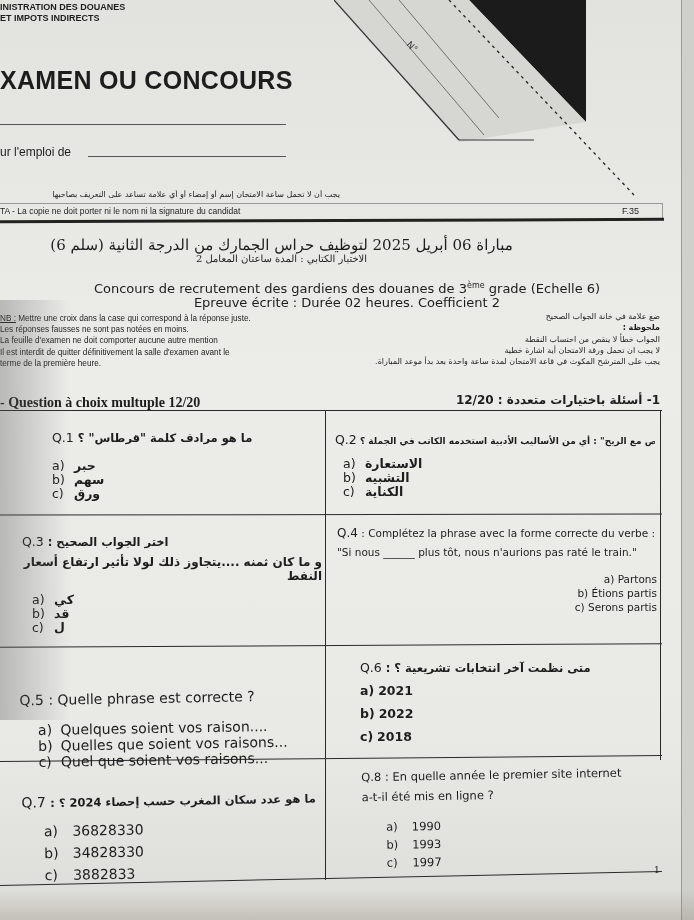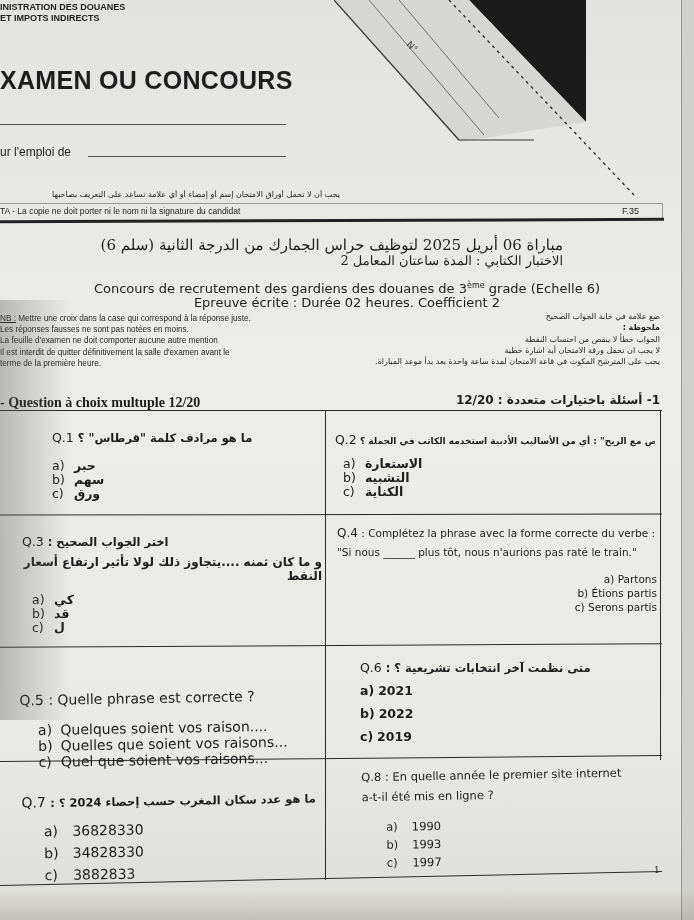--- a/index.html
+++ b/index.html
@@ -28,23 +28,23 @@
   
   .flap { position: absolute; right: 0; top: 0; width: 360px; height: 200px; pointer-events: none; }
   .right-edge { position: absolute; right: 0; top: 0; width: 12px; height: 920px; background: #cfcfcb; border-left: 1px solid #9a9a96; }
   
   .ar-warn { position: absolute; left: 0; top: 190px; width: 340px; font: 8px "DejaVu Sans", sans-serif; direction: rtl; text-align: right; white-space: nowrap; overflow: hidden; }
   .nota-box { position: absolute; left: 0; top: 203px; width: 662px; height: 16px; border-top: 1px solid #999; border-right: 1px solid #999; }
   .nota { position: absolute; left: 0; top: 206px; font: 8.5px "Liberation Sans", sans-serif; }
   .fcode { position: absolute; left: 622px; top: 206px; font: 9px "Liberation Sans", sans-serif; }
   .thick-rule { position: absolute; left: 0; top: 219px; width: 664px; border-top: 3px solid #222; transform: rotate(-0.2deg); }
   
-  .ar-title { position: absolute; left: 0; width: 563px; direction: rtl; font: 15px "DejaVu Serif", serif; }
+  .ar-title { position: absolute; left: 0; width: 563px; text-align: center; direction: rtl; font: 15px "DejaVu Serif", serif; }
   .ar-t1 { top: 236px; }
-  .ar-t2 { top: 253px; font-size: 13px; }
+  .ar-t2 { top: 253px; font-size: 10px; }
   .fr-title { position: absolute; left: 0; width: 694px; text-align: center; font: 13px "DejaVu Sans", sans-serif; }
   .fr-t1 { top: 281px; }
   .fr-t2 { top: 295px; }
   .fr-t1 sup { font-size: 8px; }
   
   .nb { position: absolute; left: 0; top: 313px; width: 330px; font: 8.2px "Liberation Sans", sans-serif; line-height: 11.2px; }
   .nb .u { text-decoration: underline; }
   .ar-nb { position: absolute; left: 360px; top: 311px; width: 300px; direction: rtl; text-align: right; font: 8px "DejaVu Sans", sans-serif; line-height: 11.3px; }
   
   .sec-fr { position: absolute; left: 0; top: 395px; font: bold 14px "Liberation Serif", serif; }
@@ -84,21 +84,21 @@
 
   <div class="admin">
     <div>INISTRATION DES DOUANES</div>
     <div class="l2">ET IMPOTS INDIRECTS</div>
   </div>
   <div class="exam-title">XAMEN OU CONCOURS</div>
   <div class="rule1"></div>
   <div class="emploi">ur l'emploi de</div>
   <div class="emploi-line"></div>
 
-  <div class="ar-warn">يجب أن لا تحمل أوراق الامتحان إسم أو إمضاء أو أي علامة تساعد على التعريف بصاحبها</div>
+  <div class="ar-warn">يجب أن لا تحمل ساعة الامتحان إسم أو إمضاء أو أي علامة تساعد على التعريف بصاحبها</div>
   <div class="nota-box"></div>
   <div class="nota">TA - La copie ne doit porter ni le nom ni la signature du candidat</div>
   <div class="fcode">F.35</div>
   <div class="thick-rule"></div>
 
   <div class="ar-title ar-t1">مباراة 06 أبريل 2025 لتوظيف حراس الجمارك من الدرجة الثانية (سلم 6)</div>
   <div class="ar-title ar-t2">الاختبار الكتابي : المدة ساعتان المعامل 2</div>
   <div class="fr-title fr-t1"><span>Concours de recrutement des gardiens des douanes de 3</span><sup>ème</sup><span> grade (Echelle 6)</span></div>
   <div class="fr-title fr-t2">Epreuve écrite : Durée 02 heures. Coefficient 2</div>
 
@@ -174,21 +174,21 @@
         <span class="opt"><span class="lbl">b)</span> <span>Quelles que soient vos raisons...</span></span>
         <span class="opt"><span class="lbl">c)</span> <span>Quel que soient vos raisons...</span></span>
       </div>
     </div>
 
     <div class="q" style="left:360px; top:250px;">
       <div class="qh"><span>Q.6</span> <span class="ar" dir="rtl">متى نظمت آخر انتخابات تشريعية ؟ :</span></div>
       <div style="margin-top:4px;">
         <span class="opt" style="line-height:23px;"><b>a)</b> <b>2021</b></span>
         <span class="opt" style="line-height:23px;"><b>b)</b> <b>2022</b></span>
-        <span class="opt" style="line-height:23px;"><b>c)</b> <b>2019</b></span>
+        <span class="opt" style="line-height:23px;"><b>c)</b> <b>2018</b></span>
       </div>
     </div>
 
     <div class="q big" style="left:22px; top:382px; transform:rotate(-1deg);">
       <div class="qh"><span>Q.7</span> <span class="ar" dir="rtl">ما هو عدد سكان المغرب حسب إحصاء 2024 ؟ :</span></div>
       <div style="margin-top:10px; margin-left:22px;">
         <span class="opt" style="line-height:22px;"><span class="lbl" style="width:24px;">a)</span> <span>36828330</span></span>
         <span class="opt" style="line-height:22px;"><span class="lbl" style="width:24px;">b)</span> <span>34828330</span></span>
         <span class="opt" style="line-height:22px;"><span class="lbl" style="width:24px;">c)</span> <span>3882833</span></span>
       </div>

